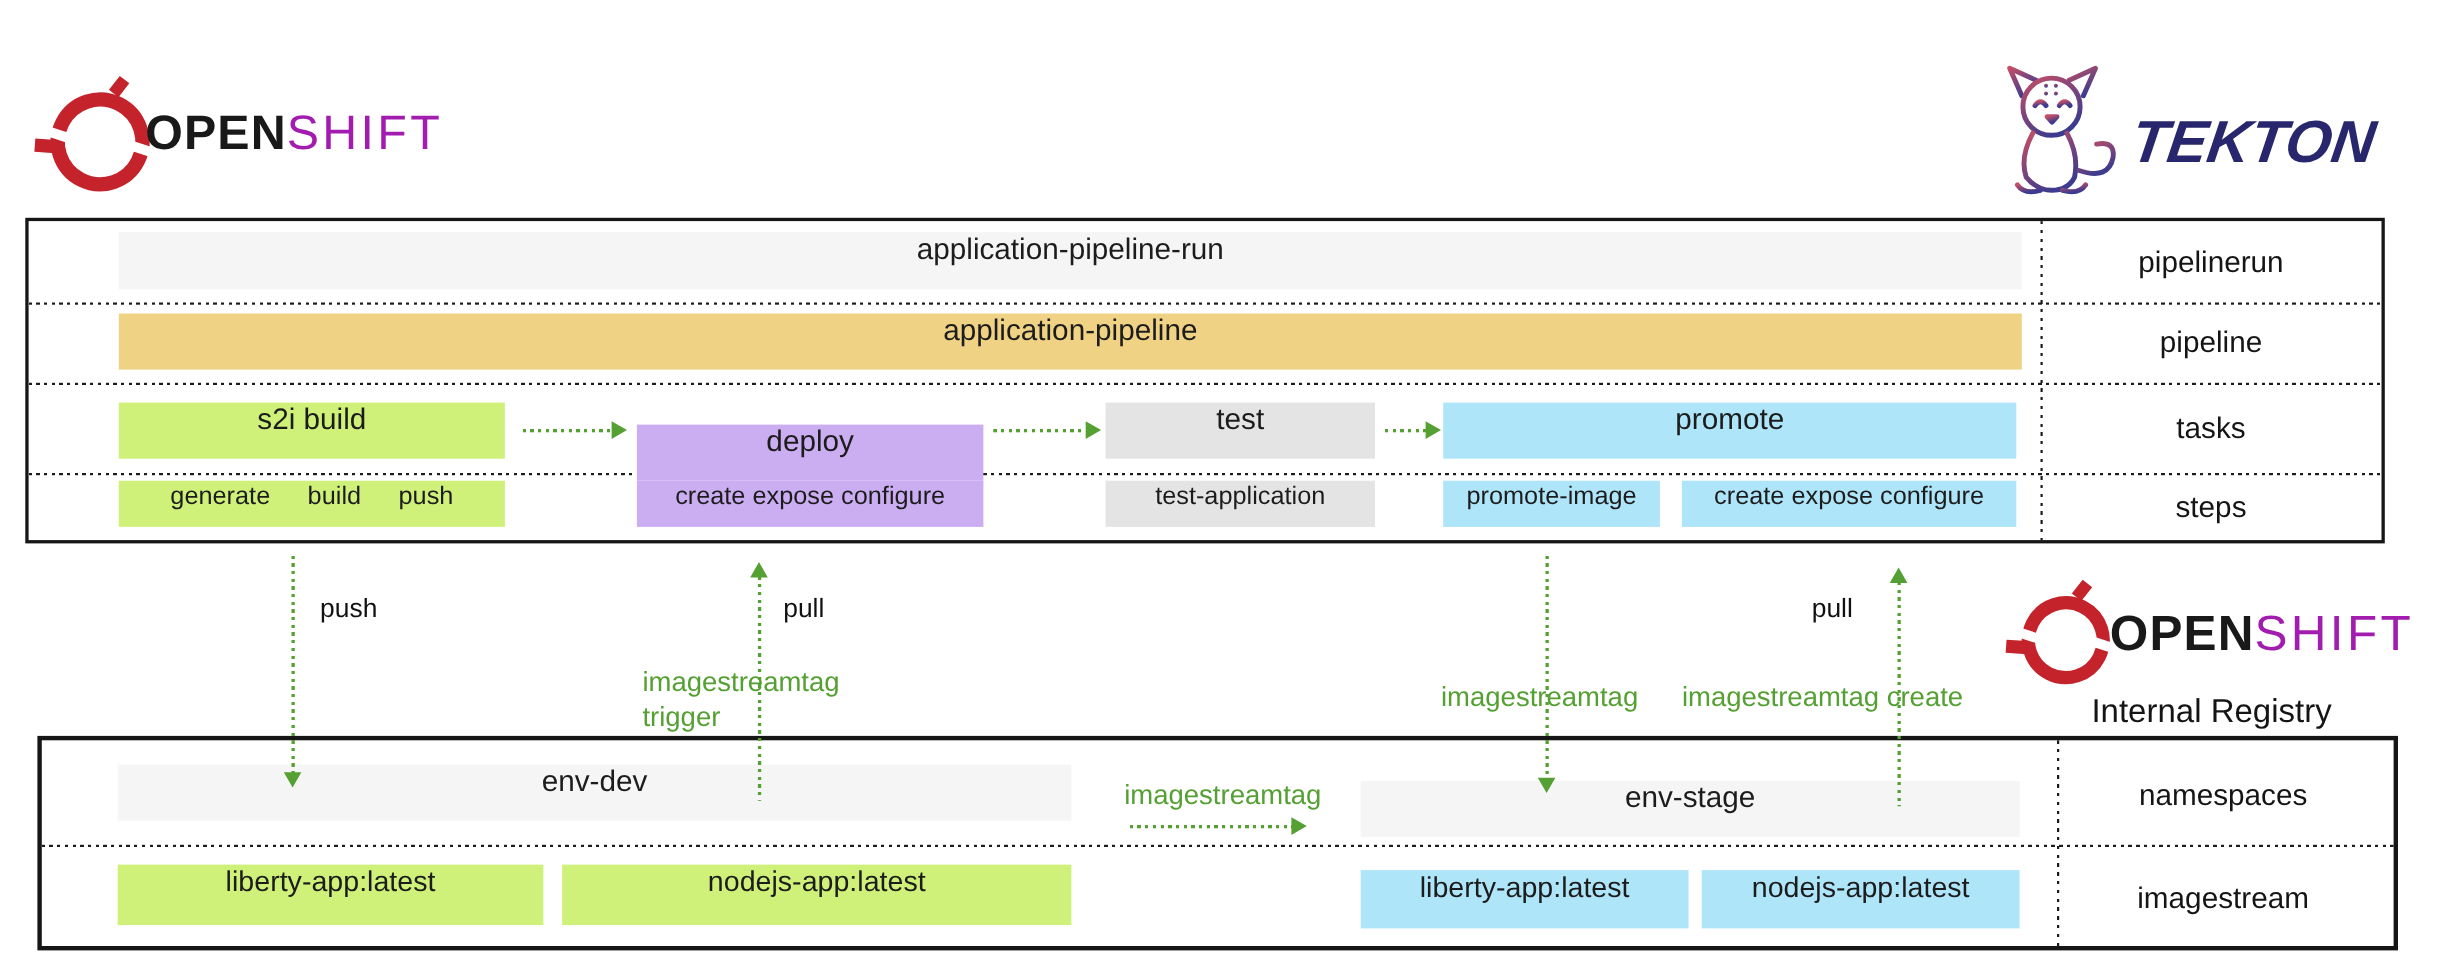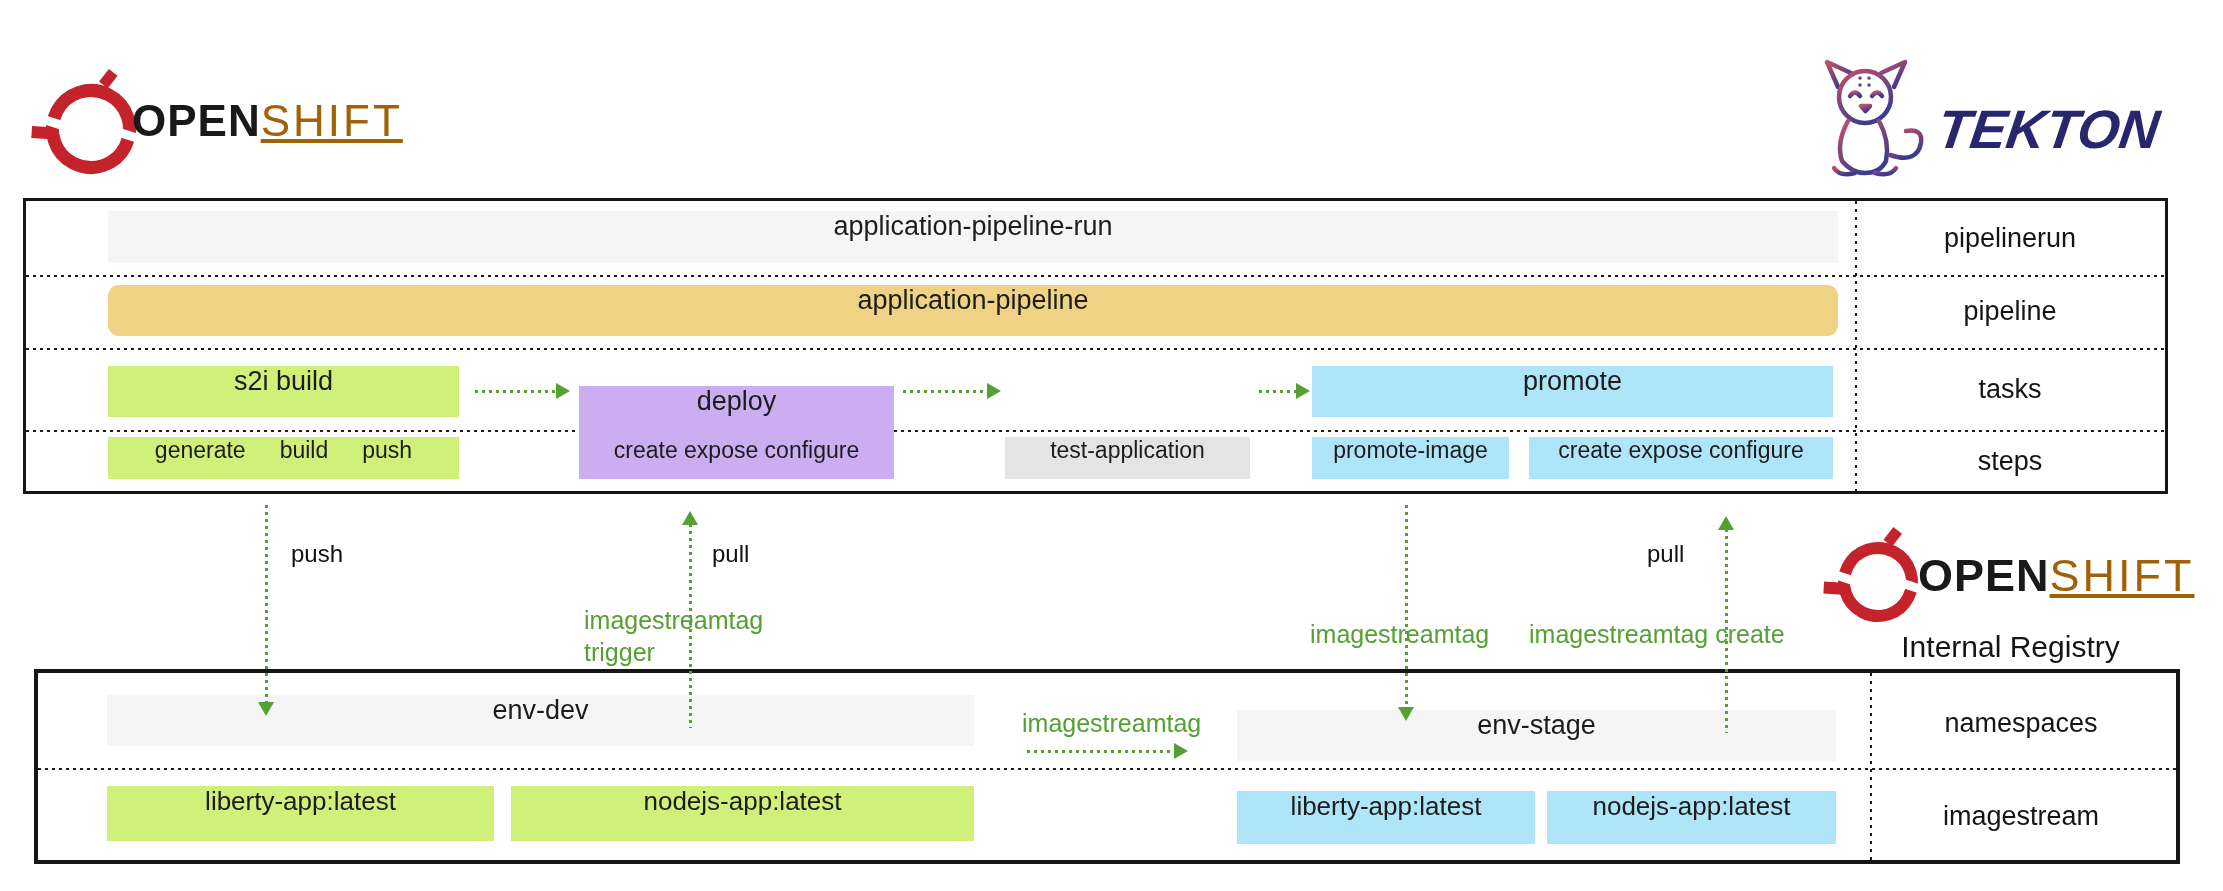--- a/index.html
+++ b/index.html
@@ -11,42 +11,42 @@
 
   
   .os-ring{position:absolute;width:64px;height:64px;border:13px solid var(--openshift-red);
     border-radius:50%;transform:rotate(-18deg);}
   .os-ring .g1{position:absolute;width:30px;height:9px;background:#fff;left:-22px;top:6px;transform:rotate(36deg);}
   .os-ring .g2{position:absolute;width:30px;height:9px;background:#fff;right:-22px;bottom:6px;transform:rotate(36deg);}
   .os-ring .t1{position:absolute;width:19px;height:12px;background:var(--openshift-red);left:-26px;top:14px;transform:rotate(22deg);}
   .os-ring .t2{position:absolute;width:16px;height:11px;background:var(--openshift-red);right:-8px;top:-16px;transform:rotate(-34deg);}
   .os-word{position:absolute;white-space:nowrap;font-size:44px;letter-spacing:1px;}
   .os-word .b{font-weight:800;color:#191919;}
-  .os-word .l{font-weight:300;color:#a16207;letter-spacing:3px;text-decoration:underline;}
+  .os-word .l{font-weight:300;color:#a21caf;letter-spacing:3px;}
   .tk-word{position:absolute;font-style:italic;font-weight:800;font-size:54px;
     color:var(--tekton-blue);transform:skewX(-8deg);letter-spacing:0px;white-space:nowrap;}
   .registry-sub{position:absolute;font-size:30px;text-align:center;color:#151515;}
 
   
   .frame{position:absolute;border:3px solid #161616;background:#fff;}
   .hdot{position:absolute;left:0;right:0;height:2px;
     background:repeating-linear-gradient(90deg,#1b1b1b 0 3px,transparent 3px 7px);}
   .vdot{position:absolute;top:0;bottom:0;width:2px;
     background:repeating-linear-gradient(180deg,#1b1b1b 0 3px,transparent 3px 8px);}
 
   
   .chip{position:absolute;display:flex;align-items:flex-start;justify-content:center;
     font-size:27px;color:#1c1c1c;}
   .chip.small{font-size:23px;}
   .bg-gray-bar{background:var(--gray-bar);}
   .bg-gray-box{background:var(--gray-box);}
   .bg-lime{background:var(--lime);}
   .bg-purple{background:var(--purple);}
   .bg-cyan{background:var(--cyan);}
-  .bg-yellow{background:var(--yellow);border-radius:11px;}
+  .bg-yellow{background:var(--yellow);}
   .rowlab{position:absolute;text-align:center;font-size:27px;color:#151515;}
   .wordrow{display:flex;gap:34px;justify-content:center;align-items:center;width:100%;}
 
   
   .harrow{position:absolute;height:3px;
     background:repeating-linear-gradient(90deg,var(--green) 0 3px,transparent 3px 7px);}
   .harrow::after{content:"";position:absolute;right:-13px;top:-7px;width:0;height:0;
     border-left:14px solid var(--green);border-top:8px solid transparent;border-bottom:8px solid transparent;}
   .varrow{position:absolute;width:3px;
     background:repeating-linear-gradient(180deg,var(--green) 0 3px,transparent 3px 7px);}
@@ -119,20 +119,23 @@
     </div>
 
     <div class="chip bg-lime" style="left:82px;top:165px;width:351px;height:51px;">
       <span>s2i build</span>
     </div>
     <div class="harrow" style="left:449px;top:189px;width:82px;"></div>
     <div class="chip bg-purple" style="left:553px;top:165px;width:315px;height:51px;margin-top:20px;">
       <span>deploy</span>
     </div>
     <div class="harrow" style="left:877px;top:189px;width:85px;"></div>
+    <div class="chip bg-gray-box" style="left:979px;top:165px;width:245px;height:51px;">
+      <span>test</span>
+    </div>
     <div class="harrow" style="left:1233px;top:189px;width:38px;"></div>
     <div class="chip bg-cyan" style="left:1286px;top:165px;width:521px;height:51px;">
       <span>promote</span>
     </div>
 
     <div class="chip small bg-lime" style="left:82px;top:236px;width:351px;height:42px;">
       <div class="wordrow">
         <span>generate</span>
         <span>build</span>
         <span>push</span>

